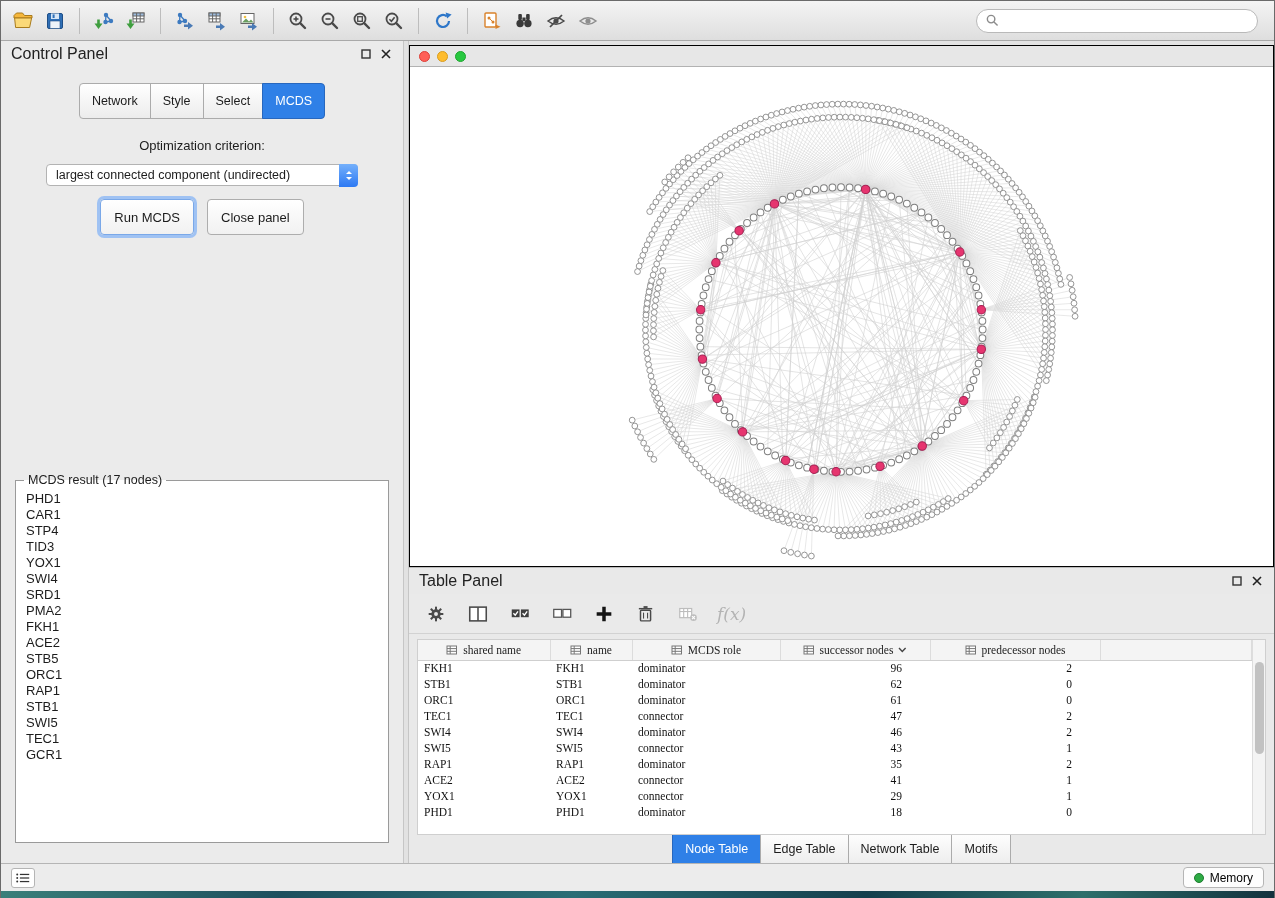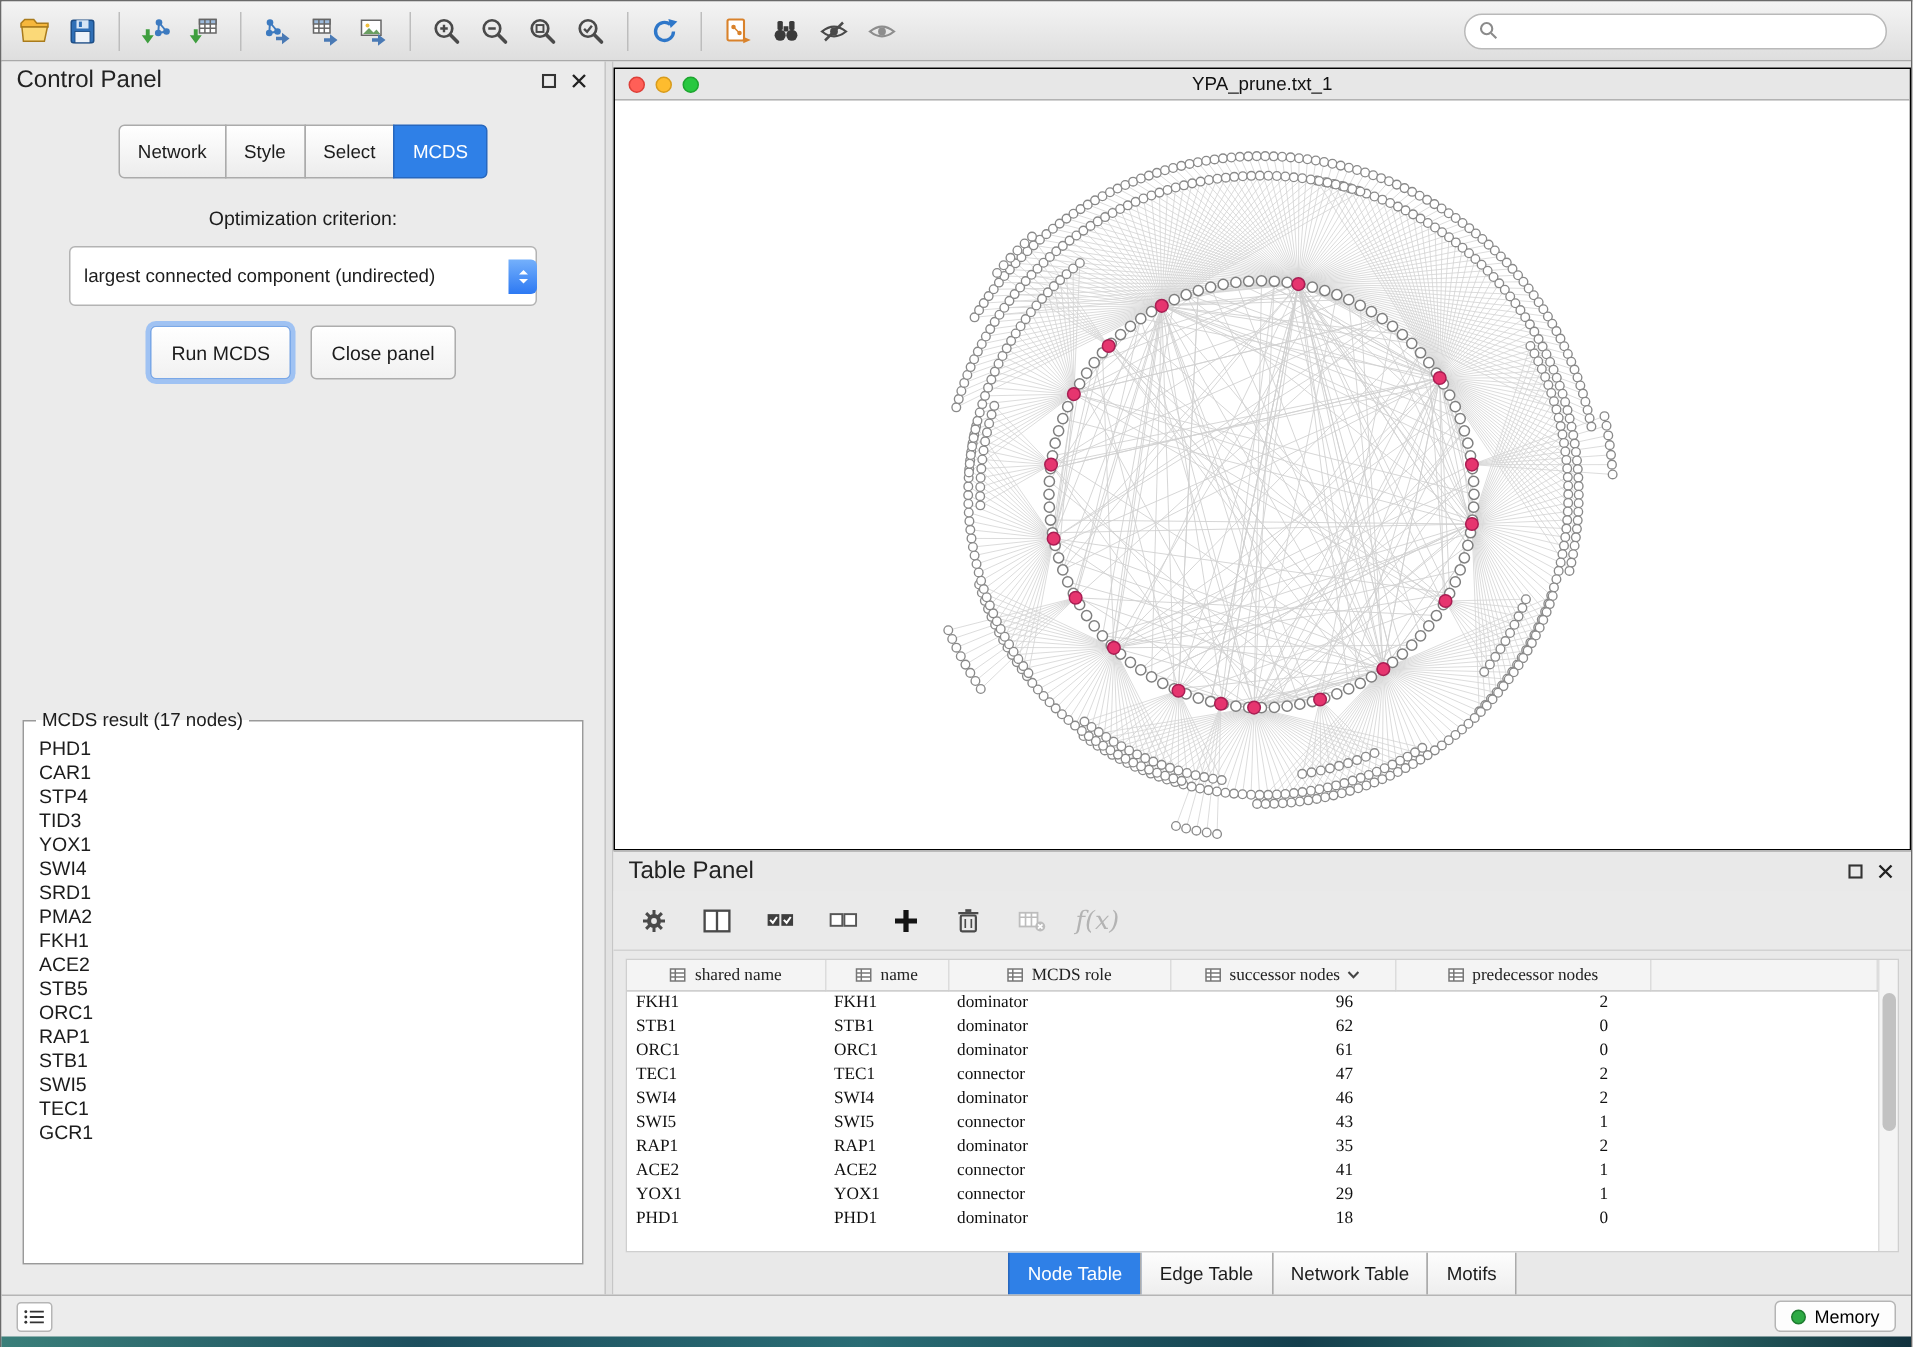--- a/index.html
+++ b/index.html
@@ -28,21 +28,21 @@
   .panel-header .ph-title { font-size:16px; color:#222; }
   .panel-header .ph-icons { margin-left:auto; display:flex; align-items:center; gap:10px; }
   .panel-header svg { width:10px; height:10px; }
   .tabs { display:flex; justify-content:center; margin-top:16px; }
   .tab { height:36px; padding:0 12px; font-size:12.5px; background:linear-gradient(#ffffff,#ececec);
          border:1px solid #ababab; margin-left:-1px; cursor:default; color:#1c1c1c; }
   .tab:first-child { border-radius:4px 0 0 4px; margin-left:0; }
   .tab:last-child { border-radius:0 4px 4px 0; }
   .tab.selected { background:#2f80e7; color:#fff; border-color:#2767be; }
   .opt-label { text-align:center; margin-top:19px; font-size:13px; }
-  .dropdown { margin:11px auto 0 auto; width:312px; height:40px; background:#fff; border:1px solid #b3b3b3;
+  .dropdown { margin:11px auto 0 auto; width:312px; height:22px; background:#fff; border:1px solid #b3b3b3;
               border-radius:4px; display:flex; align-items:center; position:relative; }
   .dropdown .dd-text { flex:1; padding-left:9px; font-size:12.5px; white-space:nowrap; overflow:hidden; }
   .dd-stepper { width:19px; height:23px; margin:-1px -1px -1px 0; border-radius:0 4px 4px 0;
                 background:linear-gradient(#74b0fb,#2d79f3); display:flex; flex-direction:column;
                 align-items:center; justify-content:center; }
   .dd-stepper i { display:block; width:0; height:0; border:3.5px solid transparent; }
   .dd-stepper i.up { border-bottom-color:#fff; border-top-width:0; margin-bottom:3px; }
   .dd-stepper i.dn { border-top-color:#fff; border-bottom-width:0; }
   .btn-row { display:flex; justify-content:center; gap:13px; margin-top:13px; }
   .btn { height:36px; padding:0 13px; font-size:13px; background:linear-gradient(#ffffff,#f1f1f1);
@@ -308,21 +308,20 @@
           </div>
       </fieldset>
     </div>
 
     <div class="v-divider"></div>
 
     <div class="right-col">
 
       <div class="network-window">
         <div class="net-titlebar">
-          <span class="net-title">YPA_prune.txt_1</span>
           <span class="traffic">
             <span class="tl-red"></span>
             <span class="tl-yellow"></span>
             <span class="tl-green"></span>
           </span>
         </div>
         <svg class="net-canvas" viewBox="0 0 865 498" preserveAspectRatio="none">
             <g stroke="#c9c9c9" stroke-width="0.6" fill="none" opacity="0.85">
               <line x1="456.6580412287041" y1="122.15729907226645" x2="569.8737380744994" y2="228.0171756711668"></line>
               <line x1="456.6580412287041" y1="122.15729907226645" x2="331.59083707151024" y2="161.59083707151026"></line>

